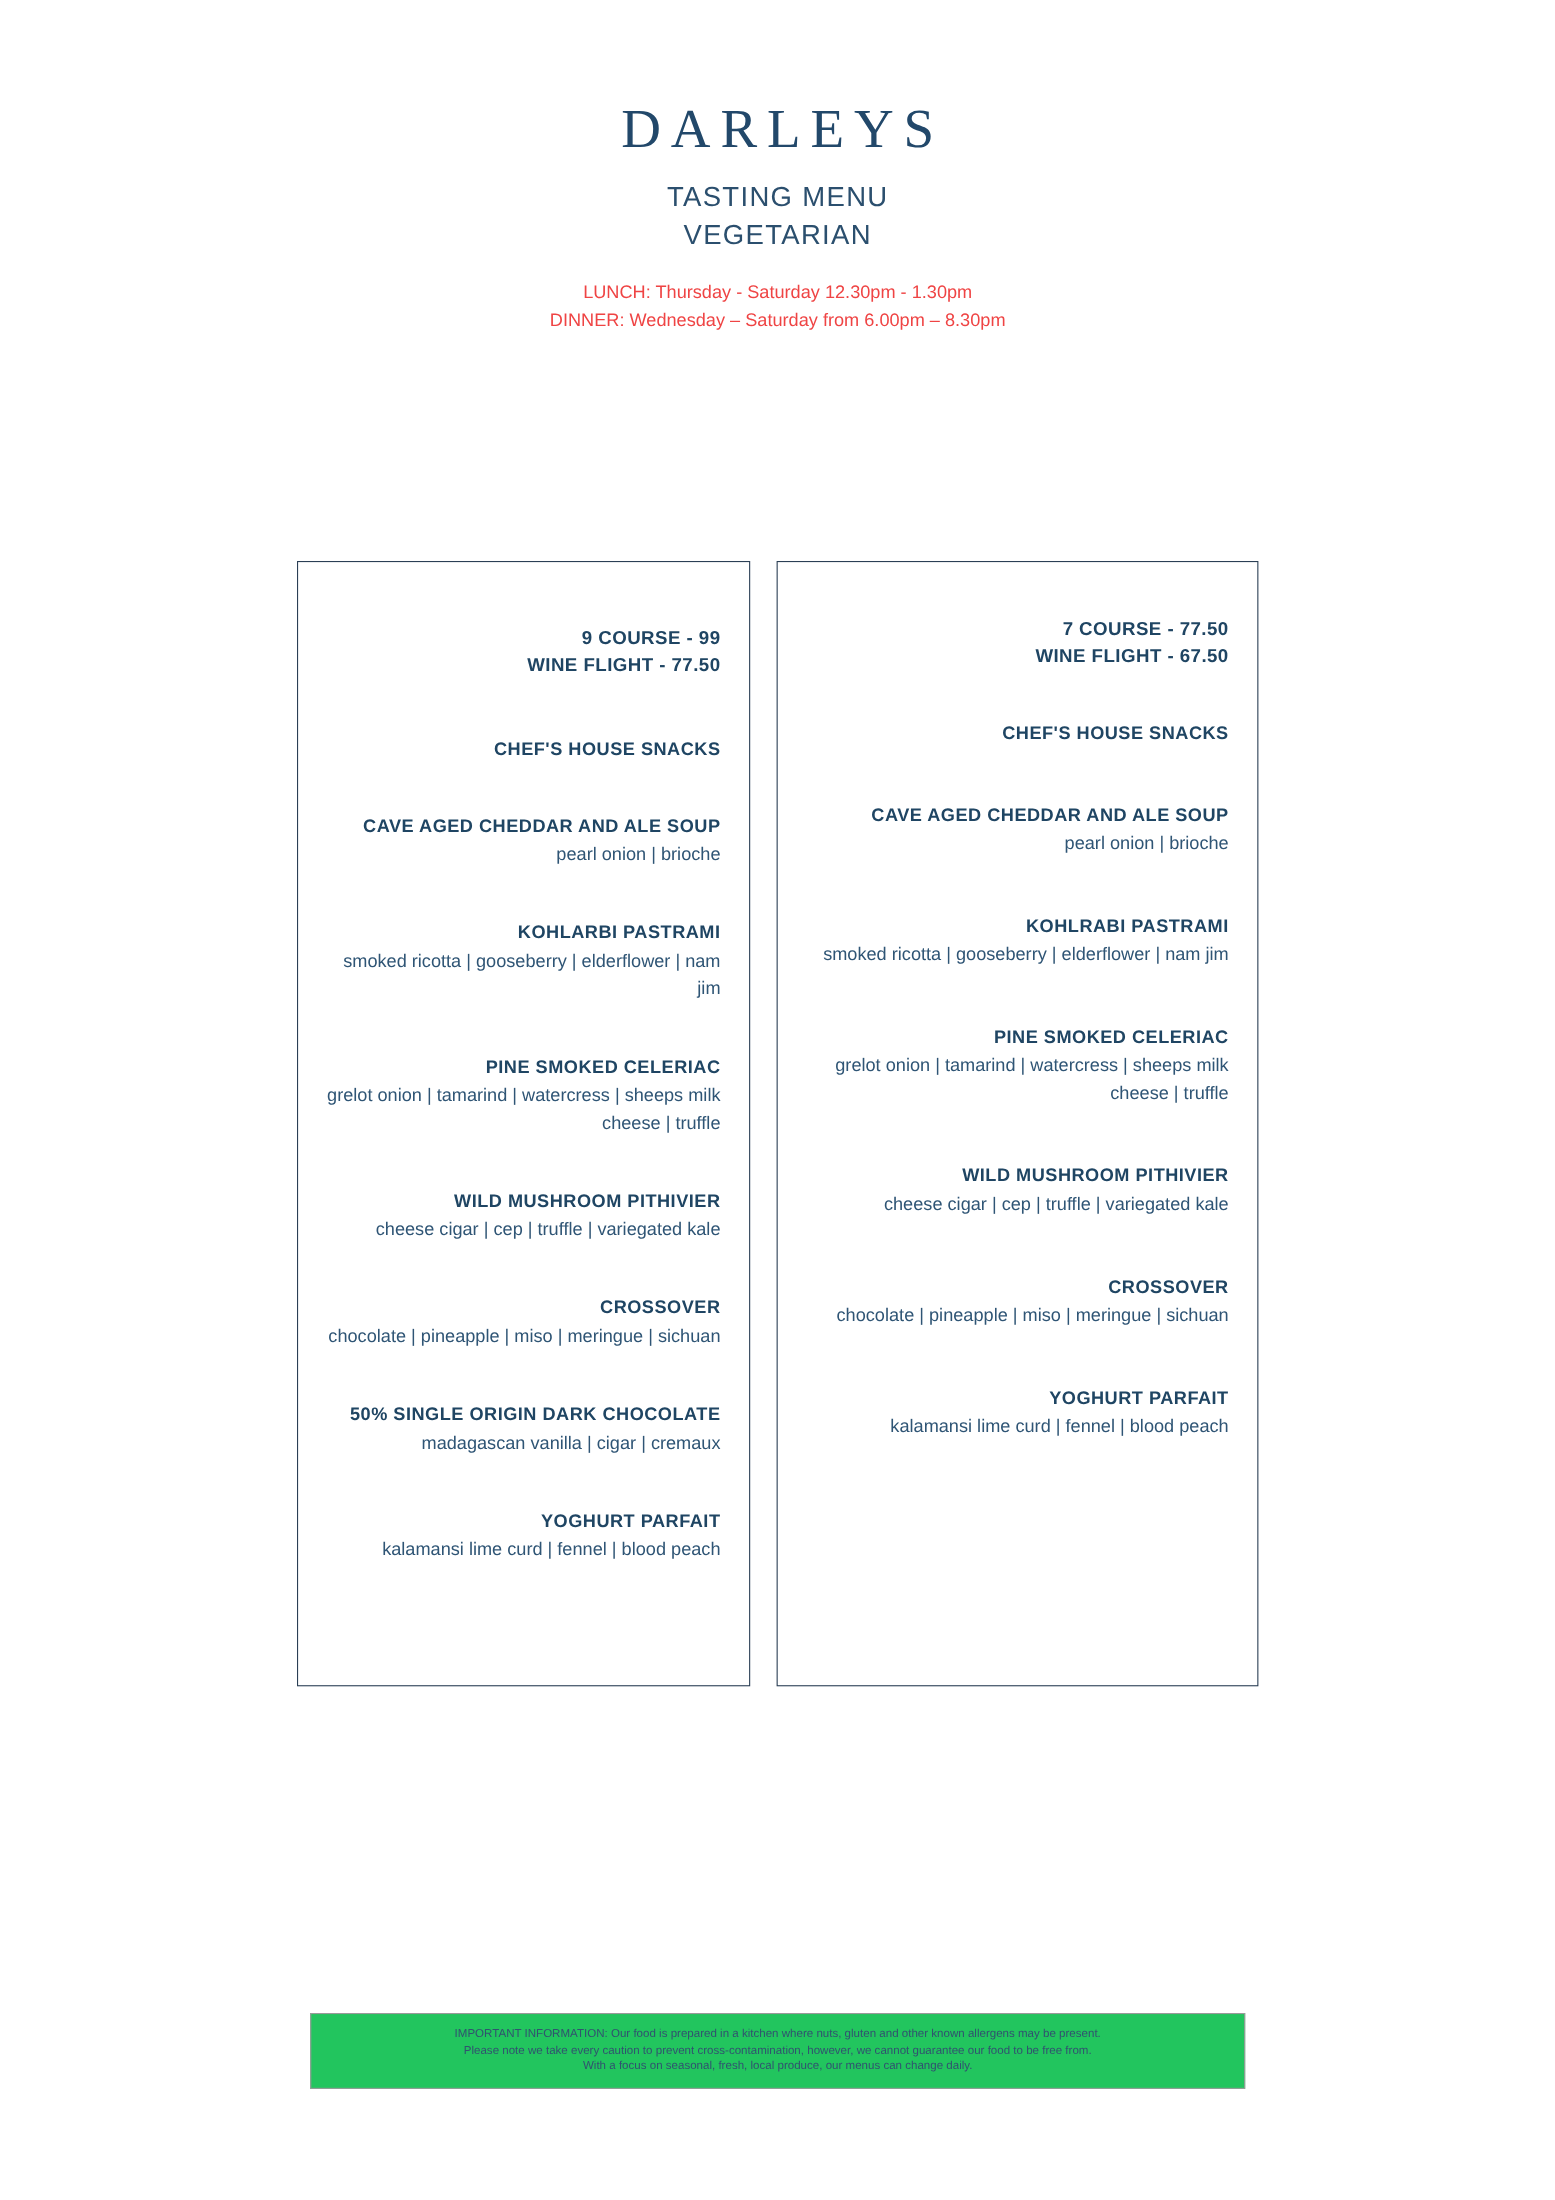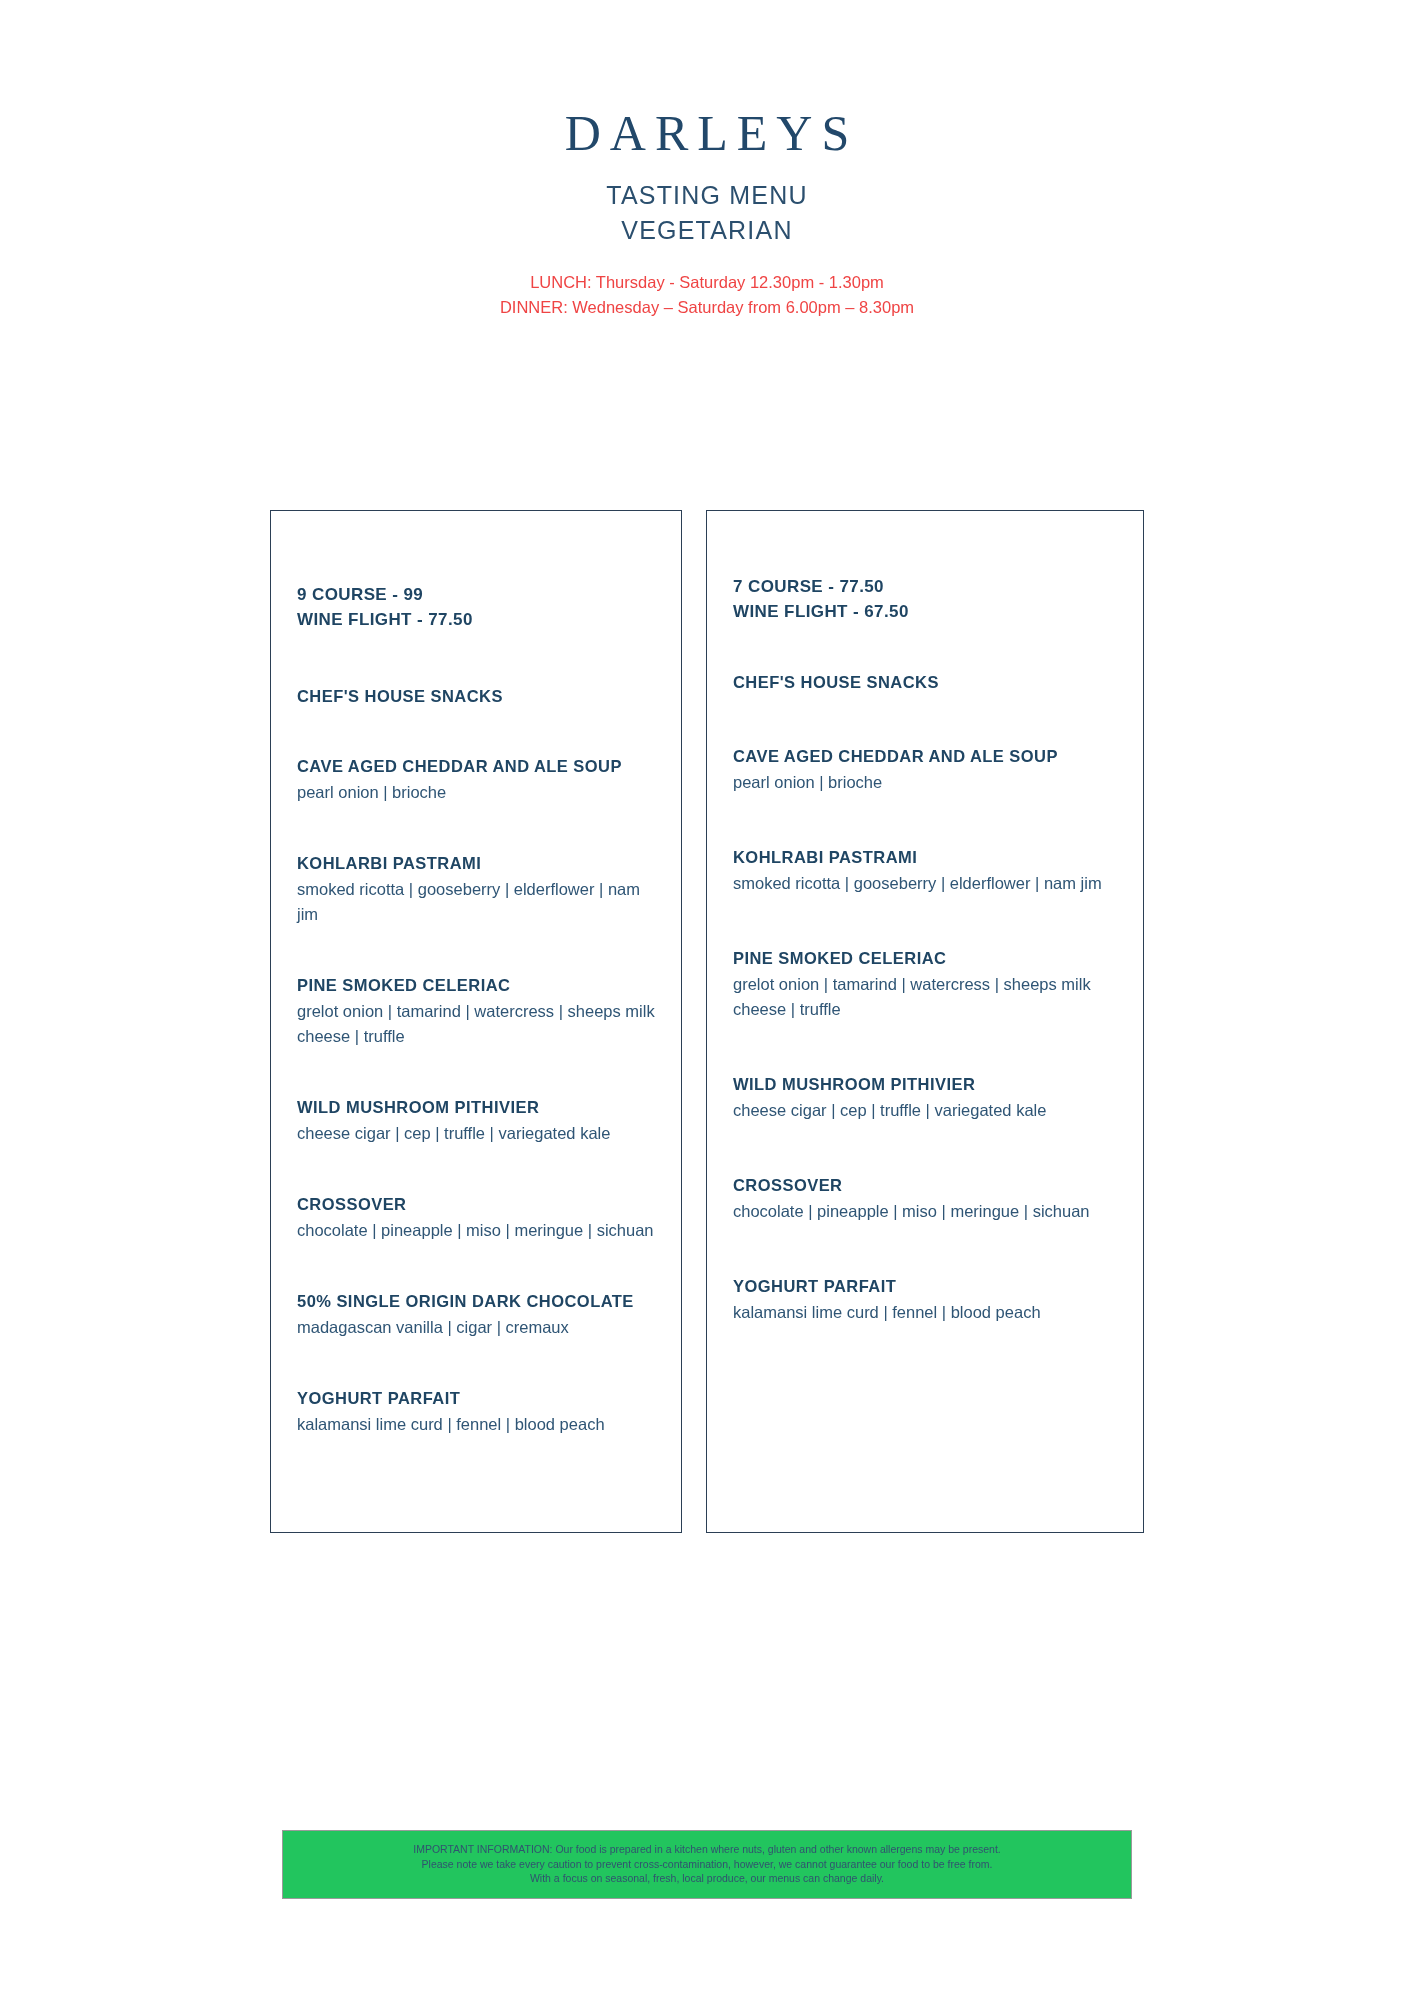--- a/index.html
+++ b/index.html
@@ -27,21 +27,21 @@
     text-align: center;
     padding-top: 92px;
   }
   .brand {
     font-family: "Liberation Serif", serif;
     font-size: 50px;
     letter-spacing: 9px;
     color: #22486a;
     font-weight: 400;
     line-height: 1;
-    margin: 16px;
+    margin: 0;
     padding-left: 9px;
   }
   .subtitle {
     margin-top: 20px;
     font-size: 25px;
     letter-spacing: 1.2px;
     line-height: 35px;
     color: #2b4f6e;
     font-weight: 400;
   }
@@ -59,22 +59,22 @@
     top: 510px;
     left: 0;
     width: 1414px;
     display: flex;
     justify-content: center;
     gap: 24px;
   }
   .panel {
     border: 1px solid #2b3f55;
     box-sizing: border-box;
-    padding: 49px 26px 30px 26px;
-    text-align: left;
+    padding: 34px 26px 30px 26px;
+    text-align: right;
   }
   .panel-left {
     width: 412px;
     height: 1023px;
   }
   .panel-right {
     width: 438px;
     height: 1023px;
   }
   .panel-left .panel-inner { padding-top: 22px; }

